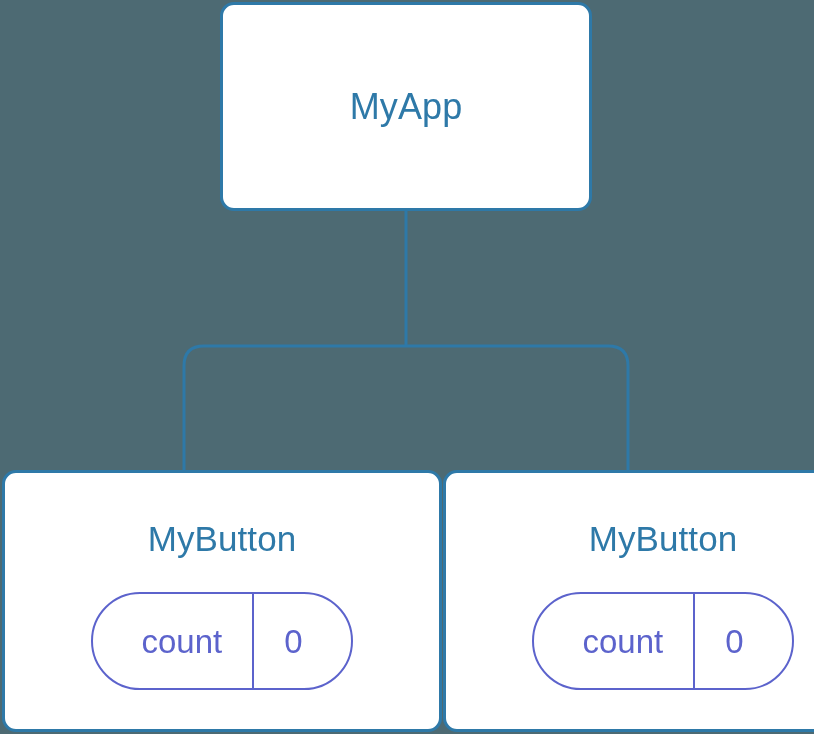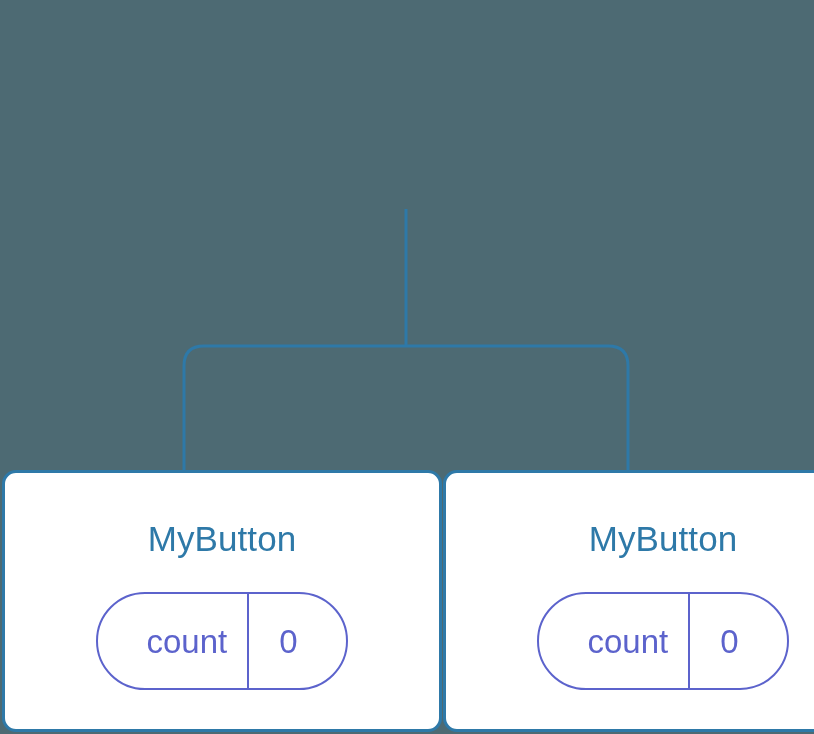--- a/index.html
+++ b/index.html
@@ -77,21 +77,21 @@
     border-radius: 999px;
     height: 98px;
     box-sizing: border-box;
     background: #ffffff;
     overflow: hidden;
   }
   .pill-key {
     display: flex;
     align-items: center;
     justify-content: center;
-    padding: 0 20px 0 48px;
+    padding: 0 30px 0 48px;
     color: #5c63cc;
     font-size: 33px;
     line-height: 1;
     white-space: nowrap;
   }
   .pill-divider {
     width: 2px;
     background: #5c63cc;
     flex: 0 0 2px;
   }
@@ -111,20 +111,23 @@
 
 <div id="stage">
 
   <svg id="connectors" viewBox="0 0 814 734" width="814" height="734" aria-hidden="true">
 
     <path d="M 406 209 L 406 346" fill="none" stroke="#2e79a8" stroke-width="3"></path>
 
     <path d="M 184 472 L 184 366 Q 184 346 204 346 L 608 346 Q 628 346 628 366 L 628 472" fill="none" stroke="#2e79a8" stroke-width="3" stroke-linecap="butt" stroke-linejoin="round"></path>
   </svg>
 
+  <div class="node node-root">
+    <div class="node-title">MyApp</div>
+  </div>
 
   <div class="node node-child node-child-left">
     <div class="node-title">MyButton</div>
     <div class="state-pill">
       <div class="pill-key">count</div>
       <div class="pill-divider"></div>
       <div class="pill-value">0</div>
     </div>
   </div>
 

